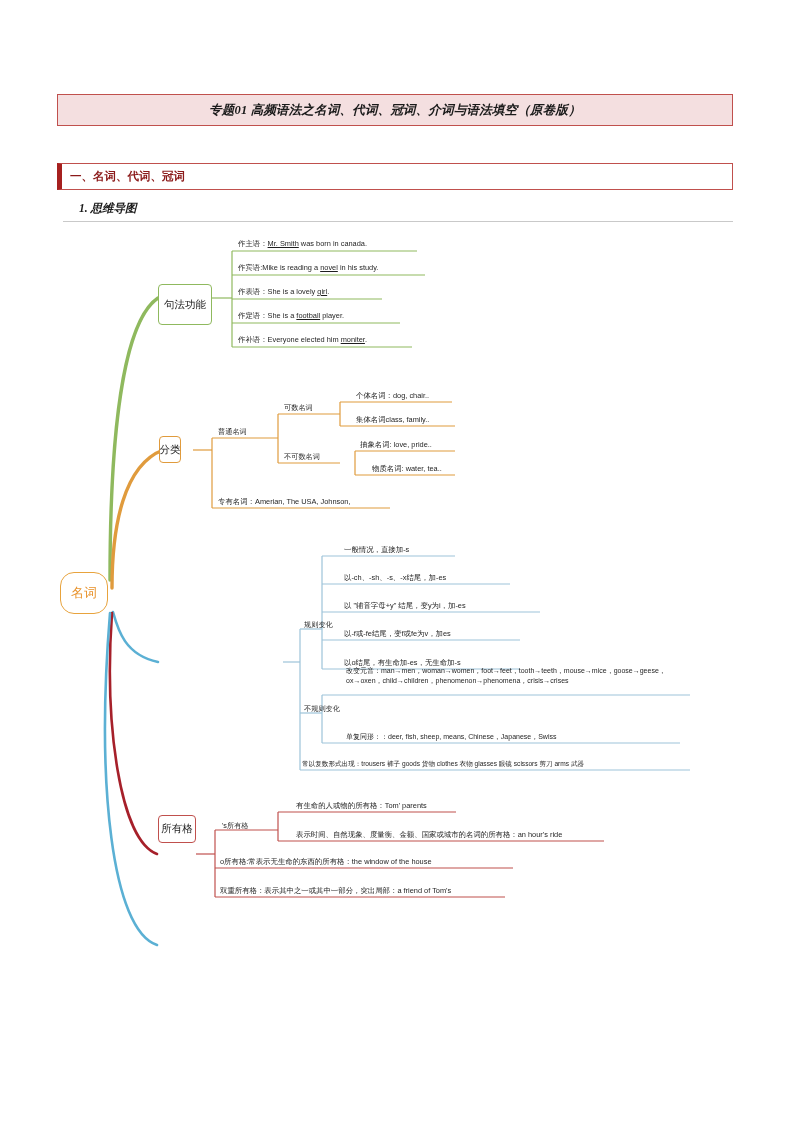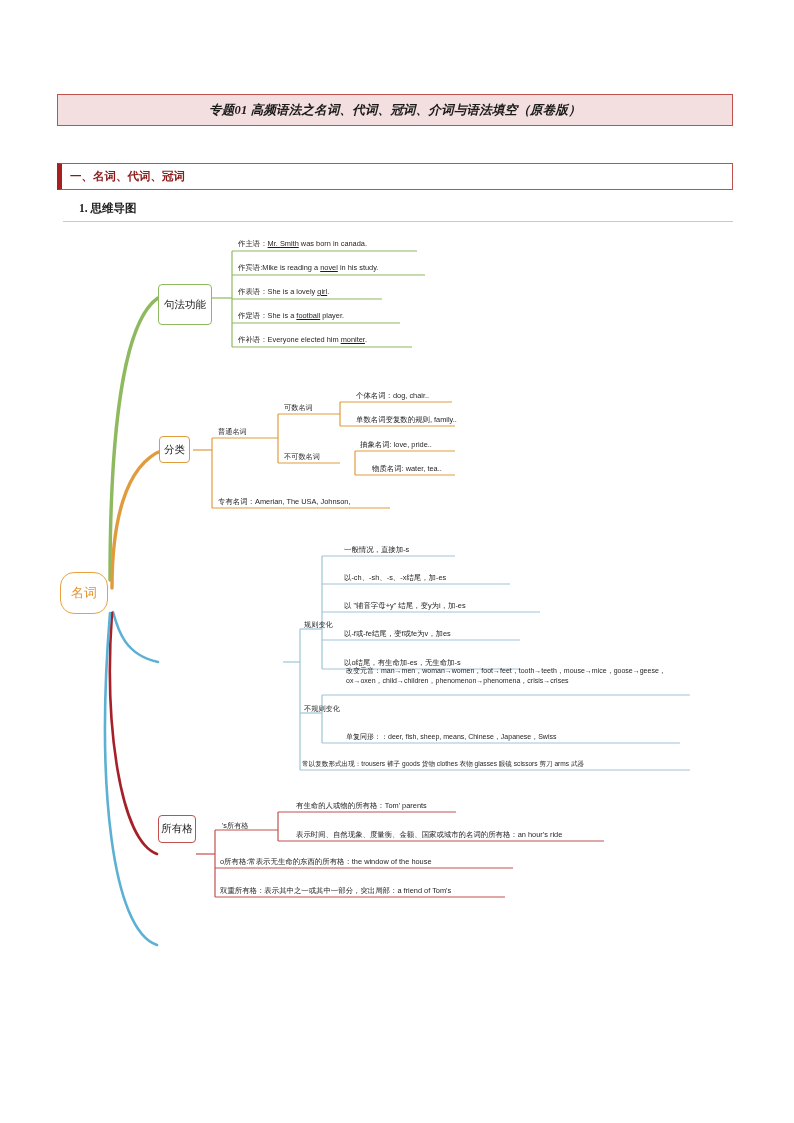--- a/index.html
+++ b/index.html
@@ -63,20 +63,21 @@
   .subsection {
     position: absolute;
     left: 63px;
     top: 196px;
     width: 670px;
     height: 26px;
     box-sizing: border-box;
     border-bottom: 1px solid #c9c9c9;
     display: flex;
     align-items: center;
+    font-style: italic;
   }
   .subsection span {
     font-family: "Liberation Serif", "DejaVu Serif", serif;
     font-weight: bold;
     font-size: 11.5px;
     color: #1a1a1a;
     padding-left: 16px;
   }
 
   
@@ -230,28 +231,28 @@
 
   <div class="node topic-green" style="left:158px; top:59px; width:54px; height:41px;">
     <span>句法功能</span>
   </div>
   <div class="leaf" style="left:238px; top:14px;">作主语：<u>Mr. Smith</u> was born in canada.</div>
   <div class="leaf" style="left:238px; top:38px;">作宾语:Mike is reading a <u>novel</u> in his study.</div>
   <div class="leaf" style="left:238px; top:62px;">作表语：She is a lovely <u>girl</u>.</div>
   <div class="leaf" style="left:238px; top:86px;">作定语：She is a <u>football</u> player.</div>
   <div class="leaf" style="left:238px; top:110px;">作补语：Everyone elected him <u>moniter</u>.</div>
 
-  <div class="node topic-orange" style="left:159px; top:211px; width:31px; height:27px;">
+  <div class="node topic-orange" style="left:159px; top:211px; width:22px; height:27px;">
     <span>分类</span>
   </div>
   <div class="sublabel" style="left:218px; top:202px;">普通名词</div>
   <div class="sublabel" style="left:284px; top:178px;">可数名词</div>
   <div class="sublabel" style="left:284px; top:227px;">不可数名词</div>
   <div class="leaf" style="left:356px; top:166px;">个体名词：dog, chair..</div>
-  <div class="leaf" style="left:356px; top:190px;">单数名词变复数的规则, family..</div>
+  <div class="leaf" style="left:356px; top:190px;">集体名词class, family..</div>
   <div class="leaf" style="left:360px; top:215px;">抽象名词: love, pride..</div>
   <div class="leaf" style="left:360px; top:239px;margin-left:12px;">物质名词: water, tea..</div>
   <div class="leaf" style="left:218px; top:272px;">专有名词：Amerian, The USA, Johnson,</div>
 
   <div class="sublabel" style="left:304px; top:395px;">规则变化</div>
   <div class="sublabel" style="left:304px; top:479px;">不规则变化</div>
 
   <div class="leaf" style="left:344px; top:320px;">一般情况，直接加-s</div>
   <div class="leaf" style="left:344px; top:348px;">以-ch、-sh、-s、-x结尾，加-es</div>
   <div class="leaf" style="left:344px; top:376px;">以 "辅音字母+y" 结尾，变y为i，加-es</div>

